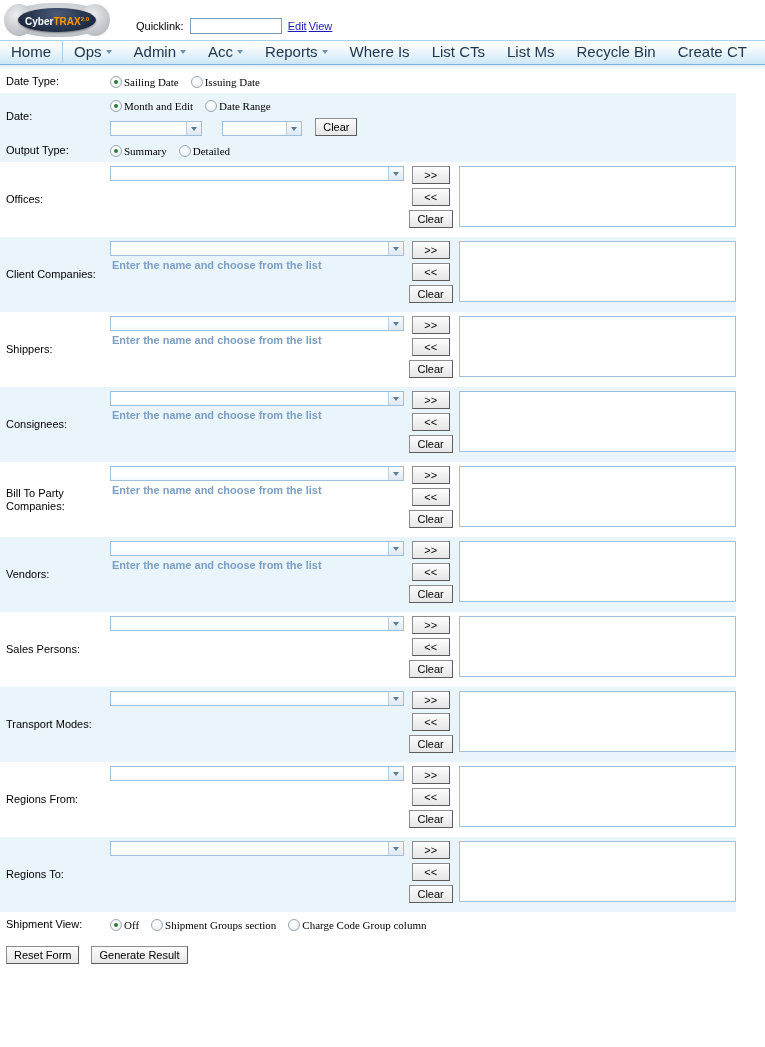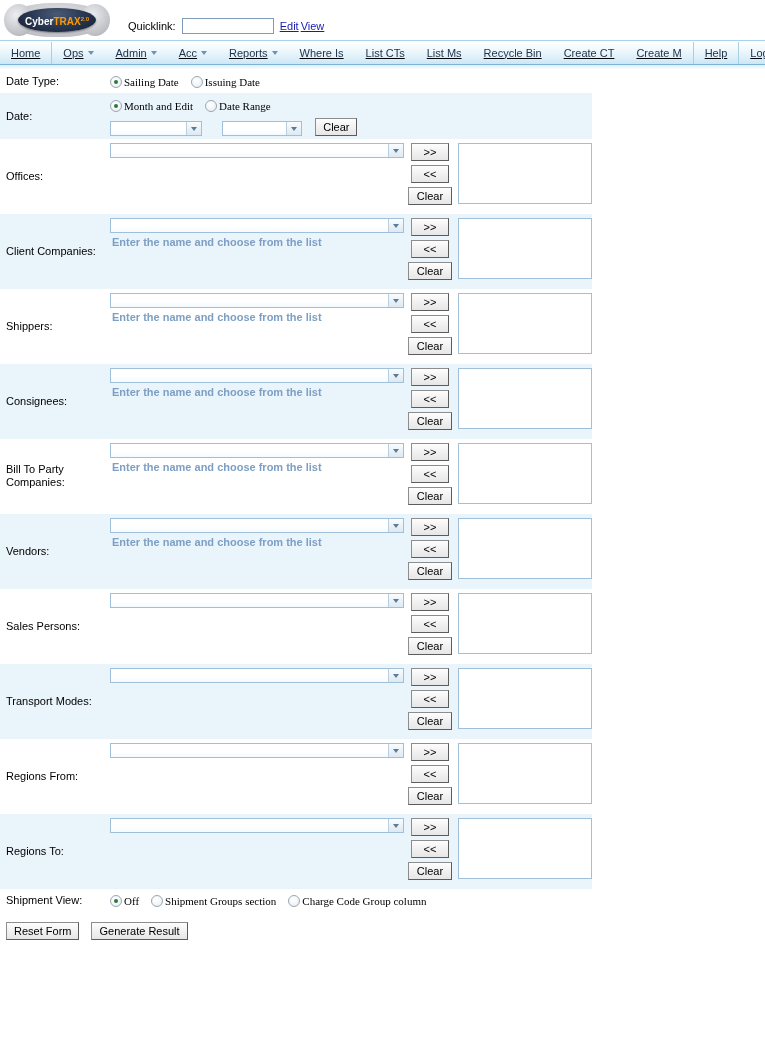--- a/index.html
+++ b/index.html
@@ -68,21 +68,21 @@
     letter-spacing: 0px;
     line-height: 11px;
     white-space: nowrap;
   }
   .logo .w-cyber { color: #ffffff; }
   .logo .w-trax  { color: #ff9900; }
   .logo .w-ver   { color: #ff9900; font-size: 6px; vertical-align: super; }
 
   .quicklink {
     position: absolute;
-    left: 128px;
+    left: 136px;
     top: 18px;
     font-size: 11px;
     color: #000;
     white-space: nowrap;
   }
   .quicklink .ql-label { vertical-align: middle; }
   .ql-input {
     width: 86px;
     height: 14px;
     border: 1px solid #7f9db9;
@@ -102,24 +102,23 @@
   }
 
   
   .navbar {
     position: relative;
     height: 23px;
     background: linear-gradient(to bottom, #ffffff 0%, #f2f9fd 35%, #d9edf8 80%, #cbe6f5 100%);
     border-top: 1px solid #a9d3ea;
     border-bottom: 1px solid #7db4d6;
     display: flex;
-    align-items: center;
-    font-size: 11px;
+    align-items: flex-start;
+    font-size: 15px;
     overflow: hidden;
-    text-decoration: underline;
   }
   .navbar:after {
     content: "";
     position: absolute;
     left: 0; right: 0; bottom: -5px;
     height: 4px;
     background: linear-gradient(to bottom, #e9f5fc, #ffffff);
   }
   .nav-item {
     padding: 0 11px;
@@ -170,21 +169,21 @@
     line-height: 12px;
     white-space: nowrap;
   }
   .topbtns {
     padding: 4px 0 8px 6px;
   }
   .topbtns .btn { margin-right: 12px; }
 
   
   .form-table {
-    width: 592px;
+    width: 736px;
     border-collapse: collapse;
     margin-left: 0px;
     table-layout: fixed;
   }
   .form-table tr.alt { background: #eaf4fb; }
   .form-table td {
     vertical-align: middle;
     padding: 0;
     font-size: 11px;
   }
@@ -364,20 +363,28 @@
         <div style="padding-top:4px;white-space:nowrap;">
           <span class="combo date"><span class="arrow"></span></span>
           <span style="display:inline-block;width:14px;"></span>
           <span class="combo small"><span class="arrow"></span></span>
           <button class="btn" style="margin-left:10px;">Clear</button>
         </div>
       </td>
     </tr>
 
 
+    <tr class="alt">
+      <td class="lbl">Output Type:</td>
+      <td class="fld">
+        <div class="radio-row">
+          <span class="rad on"></span><span class="rad-label">Summary</span><span class="rad"></span><span class="rad-label">Detailed</span>
+        </div>
+      </td>
+    </tr>
 
     <tr>
       <td class="lbl">Offices:</td>
       <td class="selcell">
         <div class="sel-wrap">
           <div class="sel-left">
             <span class="combo wide"><span class="arrow"></span></span>
           </div>
           <div class="sel-btns">
             <button class="btn">&gt;&gt;</button>

